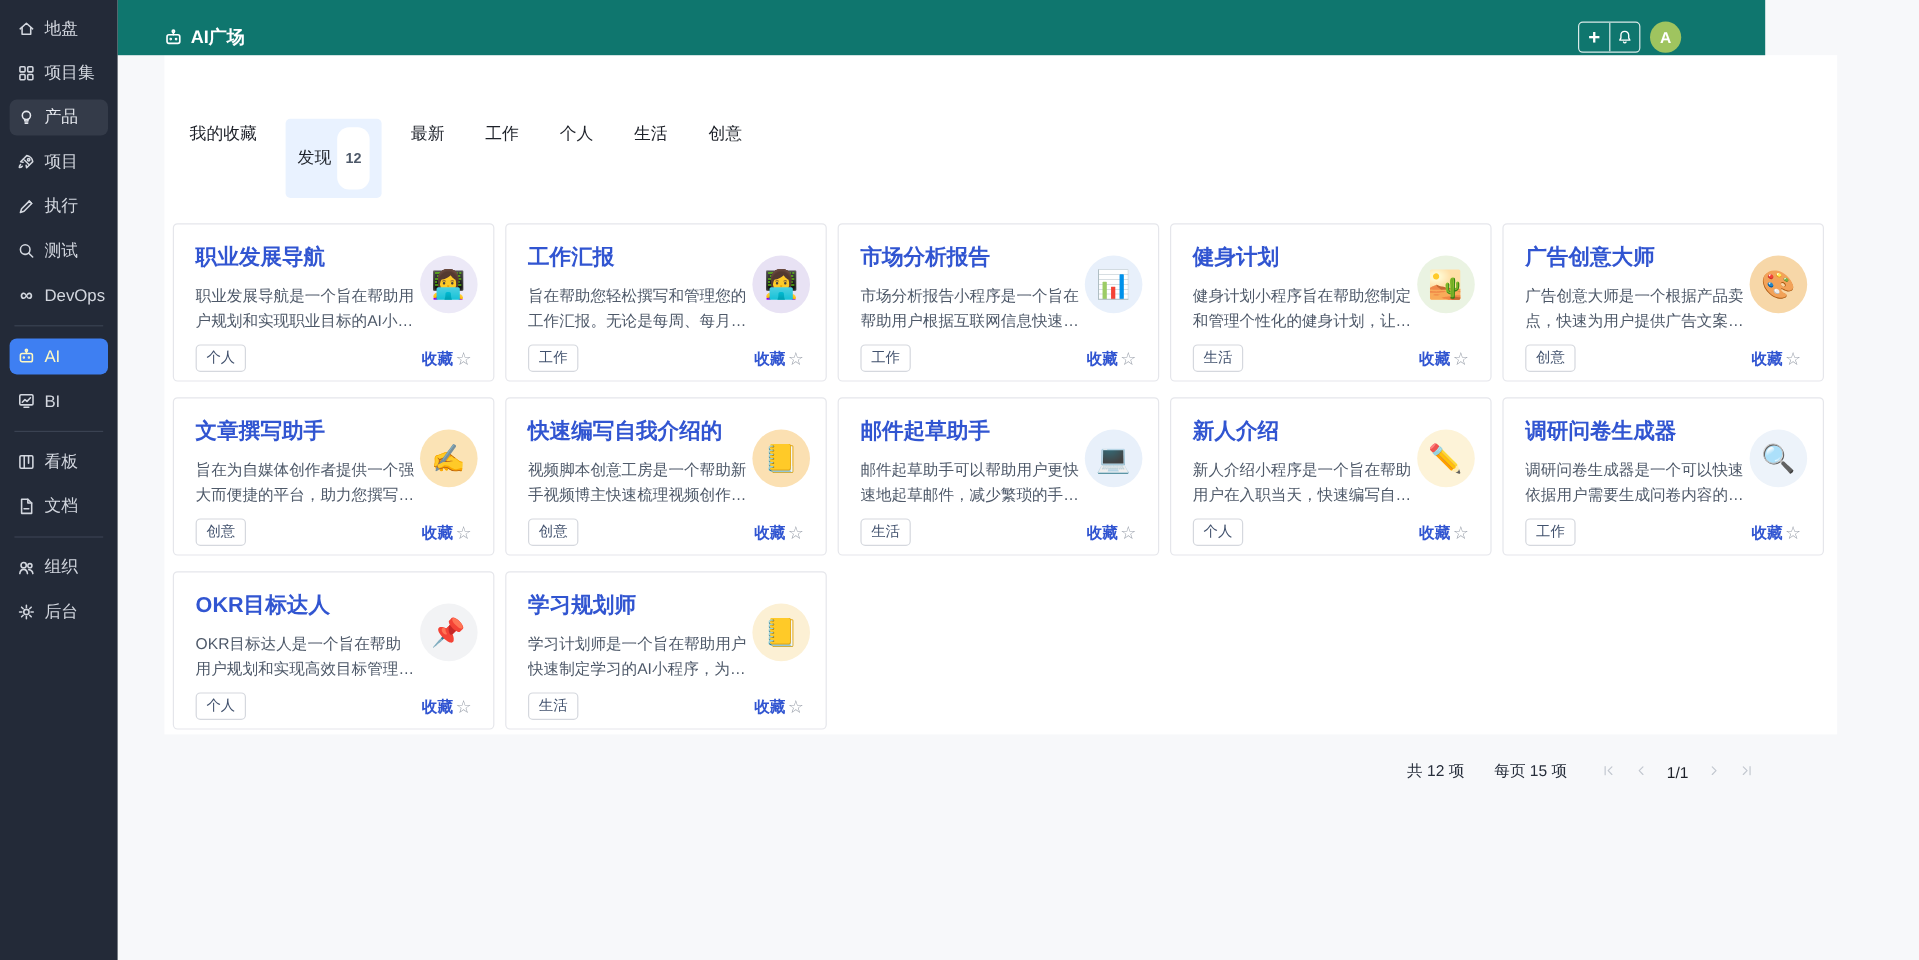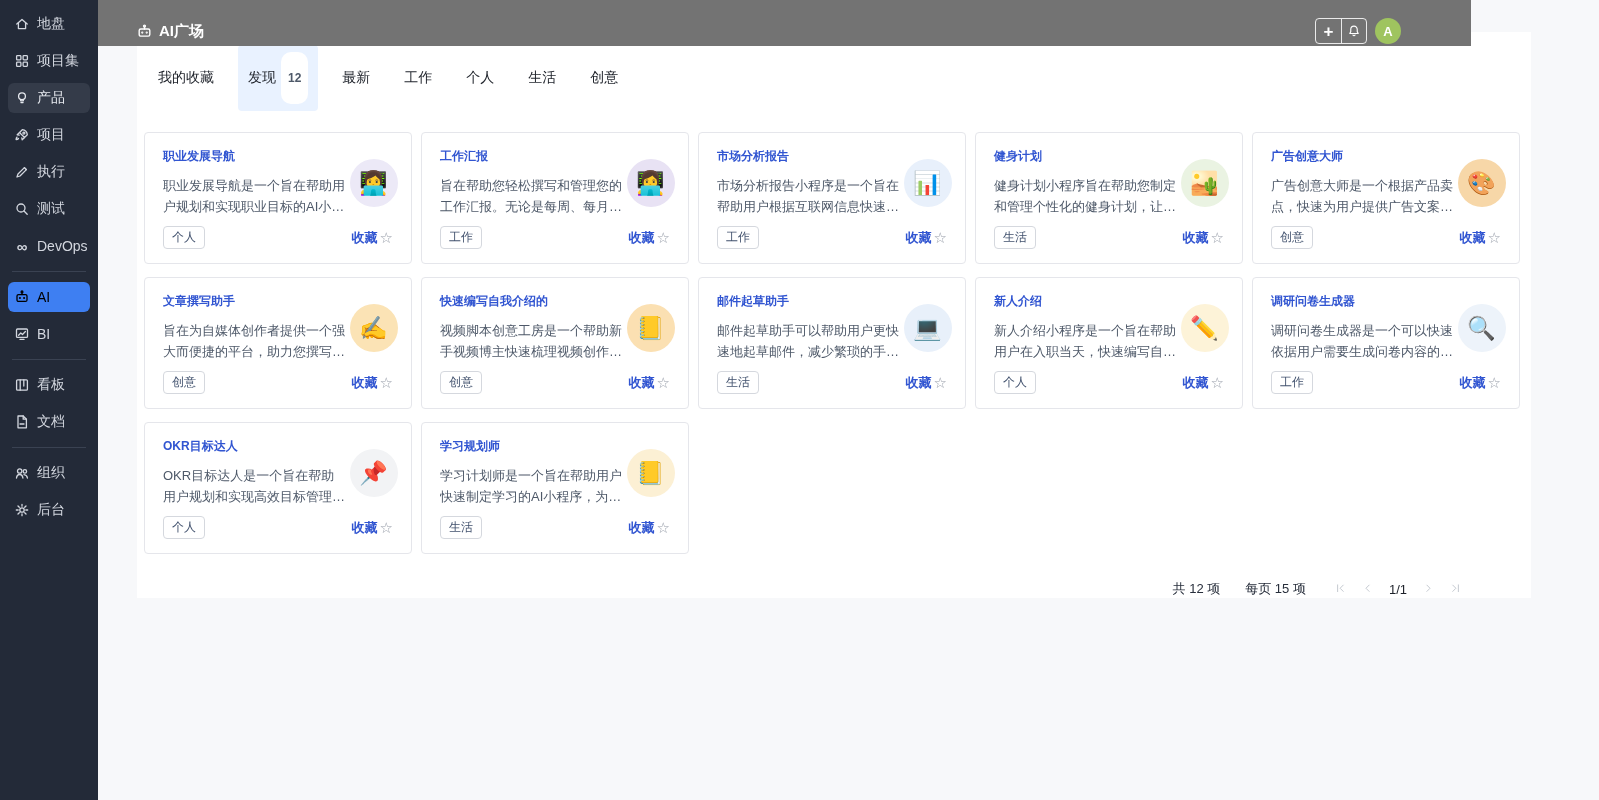--- a/index.html
+++ b/index.html
@@ -6,65 +6,65 @@
   html,body { width:1599px; height:800px; overflow:hidden;
     font-family:"Liberation Sans", sans-serif; background:#f7f8fa; }
 
   
   .sidebar { position:fixed; left:0; top:0; width:98px; height:800px;
     background:#232a38; padding-top:2px; z-index:5; }
   .sb-divider { height:1px; background:#3a4252; margin:10px 12px; }
   .sb-row { display:flex; align-items:center; gap:6px; height:30px;
     margin:7px 8px; padding:0 5px; border-radius:6px; color:#d3d7df;
     font-size:14px; cursor:pointer; white-space:nowrap; }
-  .sb-row.active { background:#3e7ff2; color:#000000; }
+  .sb-row.active { background:#3e7ff2; color:#fef9c3; }
   .sb-row.muted-active { background:#343b49; color:#e6e9ef; }
   .sb-icon { width:18px; height:18px; flex:0 0 18px; display:flex;
     align-items:center; justify-content:center; }
   .sb-icon svg { width:16px; height:16px; }
   .inf { font-size:15px; font-weight:bold; line-height:1; }
 
   
   .header { position:fixed; left:98px; top:0; width:1373px; height:46px;
-    background:#737373; display:flex; align-items:center;
+    background:#0f766e; display:flex; align-items:center;
     padding:16px 70px 0 37px; z-index:4; }
   .header-title { display:flex; align-items:center; gap:6px; color:#fff;
     font-size:15px; font-weight:bold; }
   .header-title svg { width:17px; height:17px; }
   .header-actions { margin-left:auto; display:flex; align-items:center; gap:8px; }
   .btn-group { display:flex; border:1px solid rgba(255,255,255,.85);
     border-radius:4px; overflow:hidden; }
   .hbtn { width:25px; height:24px; display:flex; align-items:center;
     justify-content:center; color:#fff; cursor:pointer; }
   .hbtn + .hbtn { border-left:1px solid rgba(255,255,255,.85); }
   .hbtn .plus-glyph { font-size:17px; font-weight:bold; line-height:1; }
   .hbtn svg { width:14px; height:14px; }
   .avatar { width:26px; height:26px; border-radius:50%; background:#9fc45f;
     color:#fff; font-size:13px; font-weight:bold; display:flex;
     align-items:center; justify-content:center; cursor:pointer; }
 
   
-  .main { position:fixed; left:98px; top:32px; width:1501px; height:754px;
+  .main { position:fixed; left:98px; top:46px; width:1501px; height:754px;
     background:#f7f8fa; }
   .panel { margin-left:39px; width:1394px; height:566px; background:#fff; }
 
   .tabs { display:flex; align-items:center; gap:14px;
     padding:13px 0 0 11px; font-size:14px; color:#1d2129; }
   .tab { padding:7px 10px; border-radius:4px; display:flex;
     align-items:center; gap:5px; cursor:pointer; white-space:nowrap; }
-  .tab.active { background:#e9f2ff; }
+  .tab.active { background:#e9f2ff;margin-top:40px; }
   .tab-badge { background:#fff; border-radius:10px; padding:19px 7px;
     font-size:12px; font-weight:bold; color:#4e5969; }
 
   .grid { display:grid; grid-template-columns:repeat(5,268px);
     gap:13px 9px; padding:21px 0 0 7px; }
   .card { position:relative; height:132px; background:#fff;
     border:1px solid #e5e6eb; border-radius:4px; padding:15px 18px 0 18px;
     cursor:pointer; }
-  .card-title { font-size:12px; font-weight:bold; color:#3155d1; }
+  .card-title { font-size:18px; font-weight:bold; color:#3155d1; }
   .card-desc { margin-top:10px; font-size:13px; line-height:21px;
     color:#4e5969; padding-right:48px; height:42px; overflow:hidden;
     display:-webkit-box; -webkit-line-clamp:2; -webkit-box-orient:vertical; }
   .card-emoji { position:absolute; top:26px; right:13px; width:48px;
     height:48px; border-radius:50%; display:flex; align-items:center;
     justify-content:center; font-size:23px; line-height:1; }
   .card-foot { display:flex; justify-content:space-between;
     align-items:center; margin-top:9px; }
   .tag { border:1px solid #d5d8de; border-radius:4px; padding:2px 8px;
     font-size:12px; color:#42526e; }

